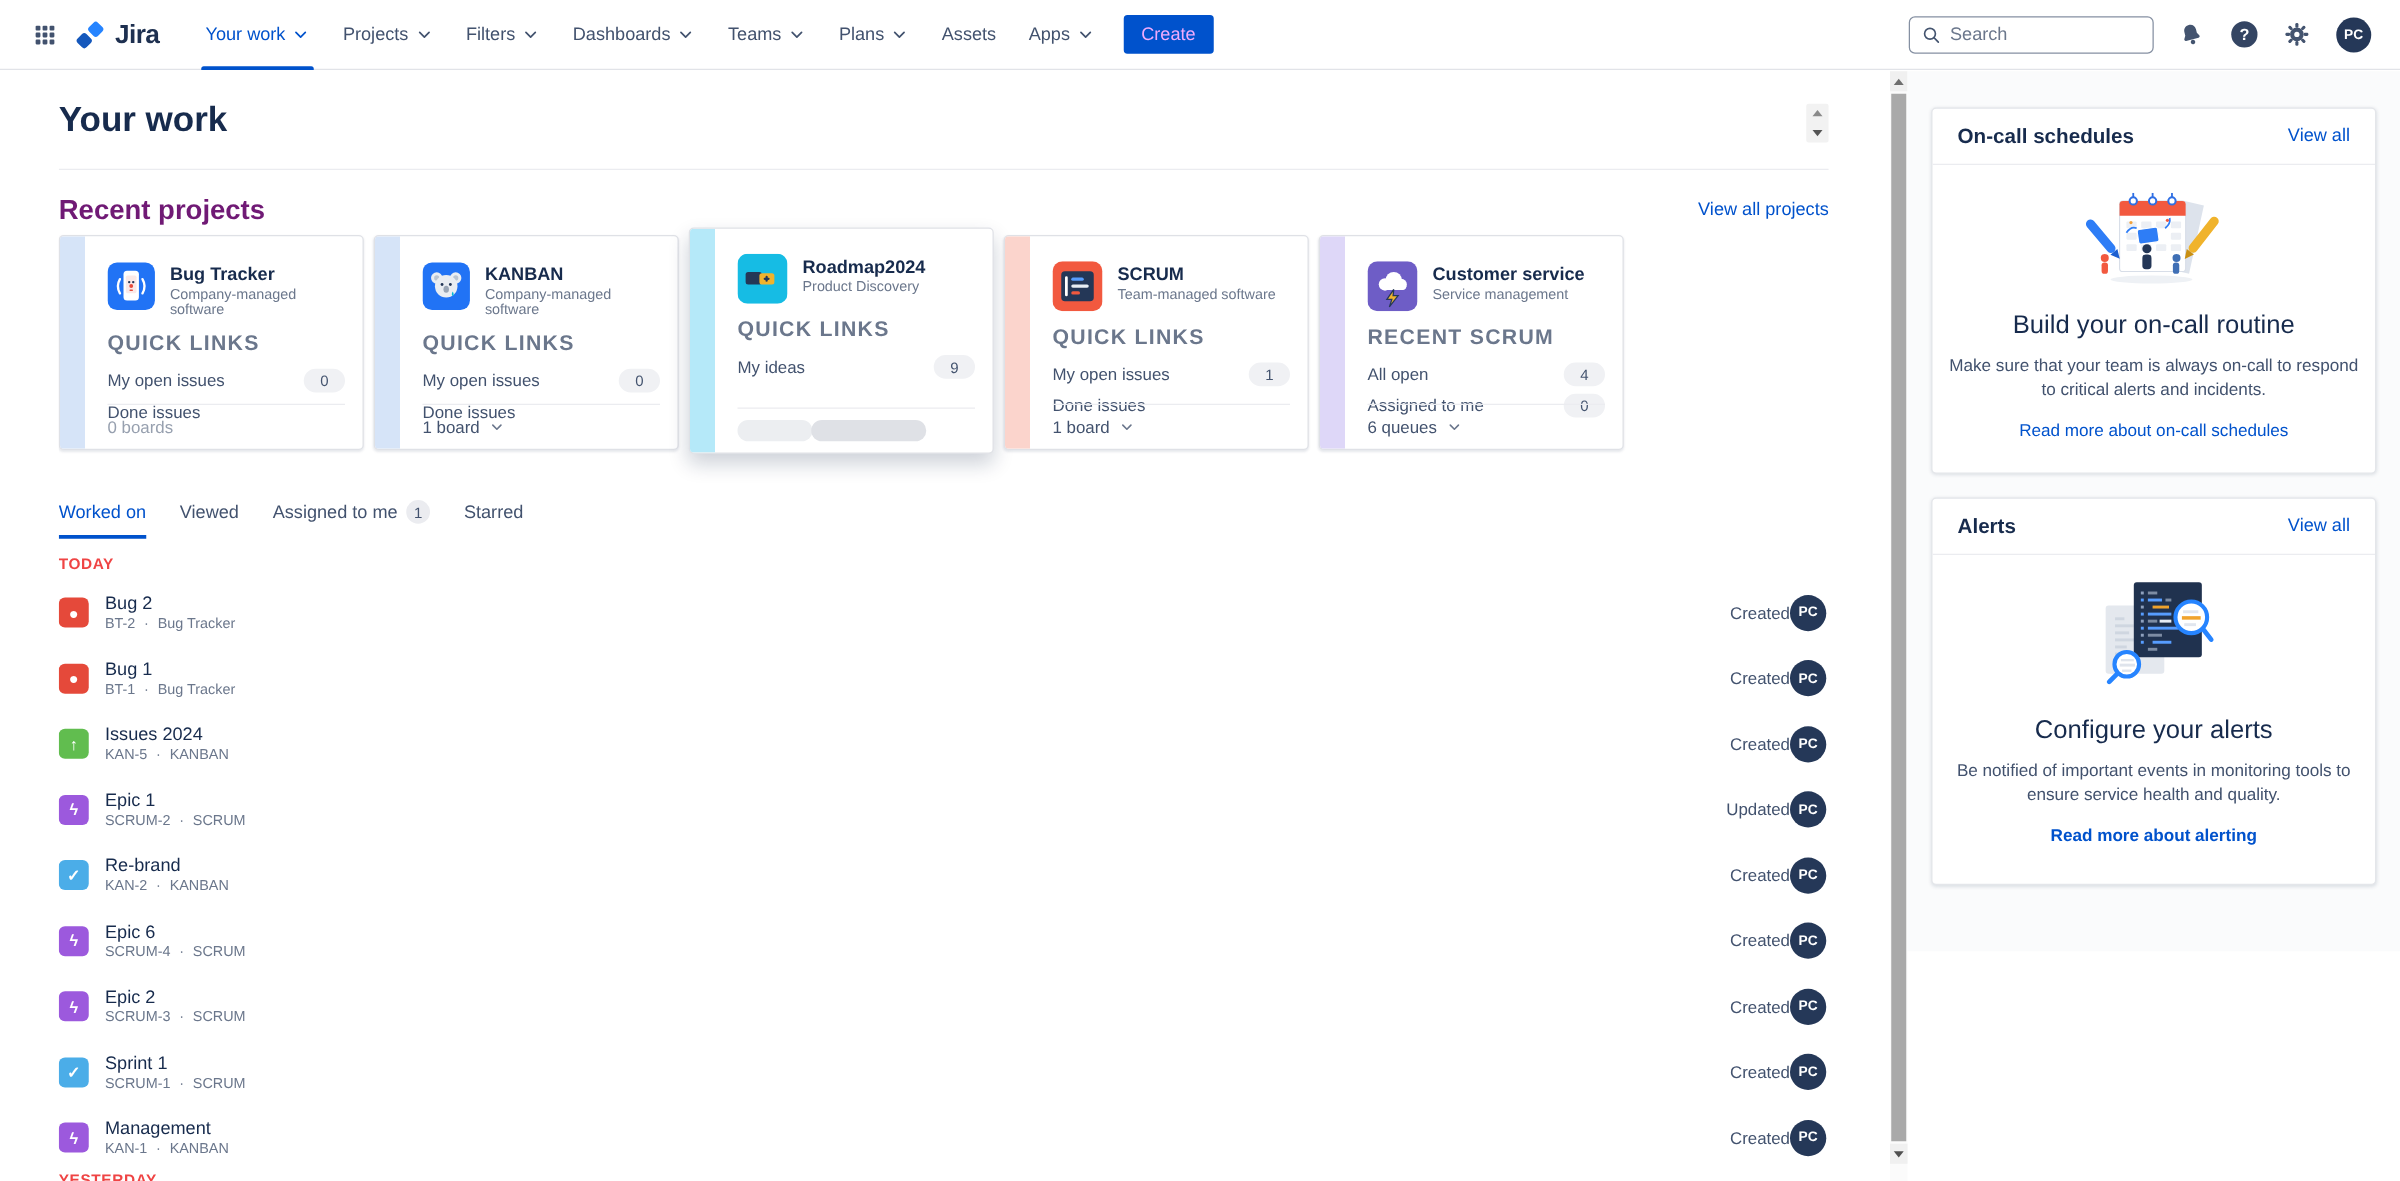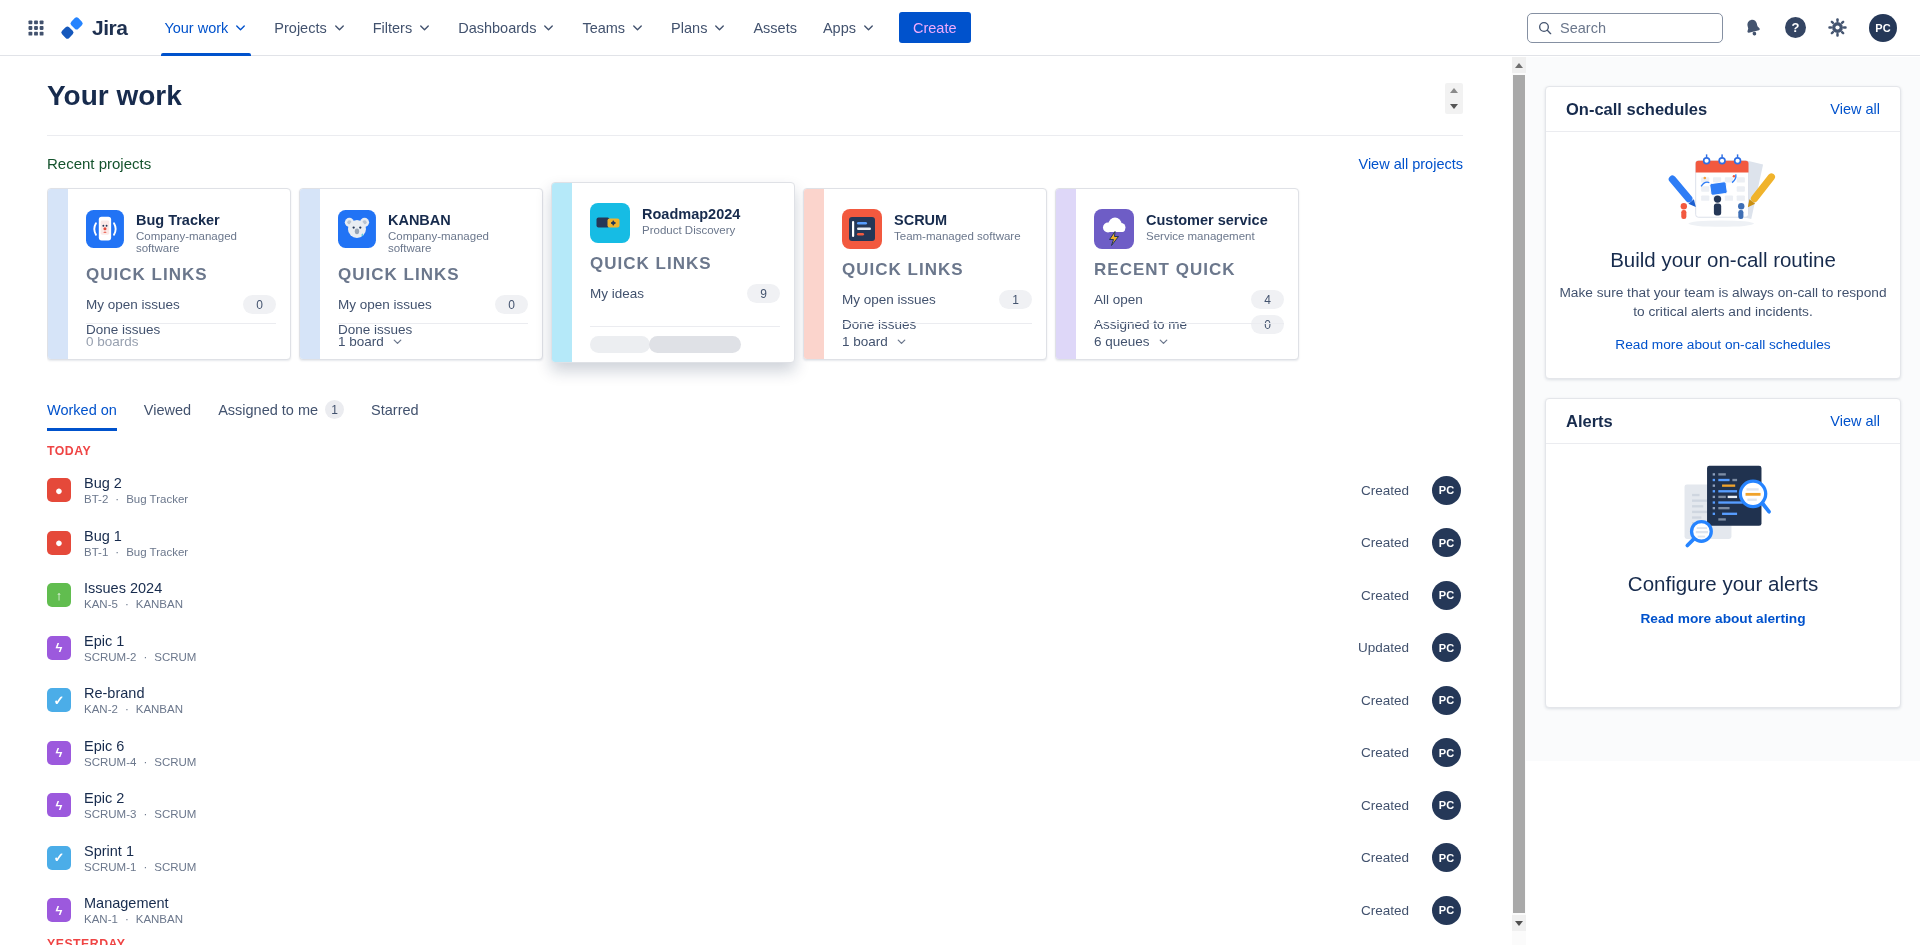--- a/index.html
+++ b/index.html
@@ -35,21 +35,21 @@
   .main { position:absolute; left:47px; top:56px; width:1416px; height:889px; overflow:hidden; }
   .page-title { position:absolute; left:0; top:24px; font-size:28px; font-weight:600; color:#172b4d; }
   .spinner { position:absolute; right:0; top:27px; width:18px; height:31px; background:#f2f2f2; border-radius:2px;
              display:flex; flex-direction:column; }
   .spin-btn { flex:1; display:flex; align-items:center; justify-content:center; cursor:pointer; }
   .tri-up { width:0; height:0; border-left:4.5px solid transparent; border-right:4.5px solid transparent; border-bottom:5.5px solid #8a8a8a; }
   .tri-down { width:0; height:0; border-left:4.5px solid transparent; border-right:4.5px solid transparent; border-top:5.5px solid #555; }
   .header-line { position:absolute; left:0; top:79px; width:100%; height:1px; background:#ebecf0; }
 
   .recent-head { position:absolute; left:0; top:99px; width:100%; display:flex; justify-content:space-between; align-items:center; }
-  .recent-title { font-size:15px; font-weight:400; color:#14532d; }
+  .recent-title { font-size:22px; font-weight:700; color:#701a75; }
   .viewall-link { font-size:14.5px; color:#0052cc; cursor:pointer; }
 
   .cards { position:absolute; left:0; top:132px; display:flex; gap:8px; align-items:flex-start; }
   .pcard { position:relative; width:244px; height:172px; background:#fff; border:1px solid #dfe1e6; border-radius:4px;
            box-shadow:0 1px 2px rgba(9,30,66,.10); display:flex; overflow:hidden; }
   .pcard.elevated { height:181px; transform:translateY(-6px); box-shadow:0 8px 16px rgba(9,30,66,.20); }
   .pcard-strip { width:20px; flex:none; }
   .pcard-body { flex:1; position:relative; padding:20px 14px 0 18px; }
   .pcard-toprow { display:flex; gap:12px; align-items:flex-start; }
   .pcard-name { font-size:14.5px; font-weight:600; color:#172b4d; margin-top:3px; cursor:pointer; }
@@ -77,21 +77,21 @@
   .group-label { font-size:12.3px; font-weight:700; letter-spacing:.04em; color:#ef4444; }
   .today-label { position:absolute; left:0; top:388px; }
   .rows { position:absolute; left:0; top:408px; width:100%; }
   .wrow { display:flex; align-items:center; height:52.5px; width:100%; cursor:pointer; }
   .type-icon { width:24px; height:24px; border-radius:5px; color:#fff; font-size:13px; font-weight:700;
                display:flex; align-items:center; justify-content:center; flex:none; }
   .wtext { margin-left:13px; }
   .wtitle { font-size:14.5px; color:#172b4d; cursor:pointer; }
   .wsub { font-size:11.5px; color:#6b778c; margin-top:2px; display:flex; gap:7px; align-items:center; }
   .wspacer { flex:1; }
-  .waction { font-size:13.5px; color:#42526e; margin-right:23px; }
+  .waction { font-size:13.5px; color:#42526e; }
   .row-avatar { width:29px; height:29px; margin-right:2px; border-radius:50%; background:#253858; color:#fff;
                 font-size:11px; font-weight:700; display:flex; align-items:center; justify-content:center; }
   .yesterday-label { position:absolute; left:0; top:881px; }
 
   
   .vscroll { position:absolute; left:1512px; top:57px; width:14px; height:888px; background:#fbfbfb; }
   .vs-btn { position:absolute; left:0; width:14px; height:16px; background:#f0f0f0; display:flex; align-items:center; justify-content:center; cursor:pointer; }
   .vs-up { top:0; } .vs-down { top:858px; }
   .vs-tri-up { width:0; height:0; border-left:4px solid transparent; border-right:4px solid transparent; border-bottom:5px solid #6f6f6f; }
   .vs-tri-down { width:0; height:0; border-left:4px solid transparent; border-right:4px solid transparent; border-top:5px solid #505050; }
@@ -398,21 +398,21 @@
               <circle cx="21" cy="15" r="6.5" fill="#fff"></circle>
               <circle cx="27" cy="18.5" r="4.5" fill="#fff"></circle>
             <rect x="11.5" y="17" width="19.5" height="6" rx="3" fill="#fff"></rect>
             <polygon points="21,22.5 15.5,30.5 19.5,30.5 17.5,36.5 24.5,27.5 20.5,27.5" fill="#f0b32c" stroke="#243757" stroke-width="1"></polygon>
           </svg>
           <div>
             <div class="pcard-name">Customer service</div>
             <div class="pcard-sub">Service management</div>
           </div>
         </div>
-        <div class="pcard-section">RECENT QUICK</div>
+        <div class="pcard-section">RECENT SCRUM</div>
         <div class="pcard-links">
           <div class="pcard-link">
             <span>All open</span>
             <span class="count-badge">4</span>
           </div>
           <div class="pcard-link">
             <span>Assigned to me</span>
             <span class="count-badge">0</span>
           </div>
         </div>
@@ -697,16 +697,17 @@
         <rect x="89" y="35" width="16" height="3" fill="#f0a32c"></rect>
         <rect x="91" y="41" width="10" height="2.5" fill="#e1e6ee"></rect>
         <line x1="107" y1="46" x2="114" y2="55" stroke="#2684ff" stroke-width="4" stroke-linecap="round"></line>
         <circle cx="42" cy="76" r="10.5" fill="#fff" stroke="#2684ff" stroke-width="3.5"></circle>
         <rect x="37" y="71.5" width="11" height="2" fill="#dfe4ec"></rect>
         <rect x="36" y="75.5" width="13" height="2.5" fill="#dfe4ec"></rect>
         <rect x="38" y="80.5" width="8" height="2" fill="#dfe4ec"></rect>
         <line x1="34" y1="84" x2="27" y2="91" stroke="#2684ff" stroke-width="4" stroke-linecap="round"></line>
       </svg>
       <div class="scard-heading">Configure your alerts</div>
+      <div class="scard-para">Be notified of important events in monitoring tools to ensure service health and quality.</div>
       <div class="scard-link bold">Read more about alerting</div>
     </div>
   </div>
 </div>
 
 </body></html>

